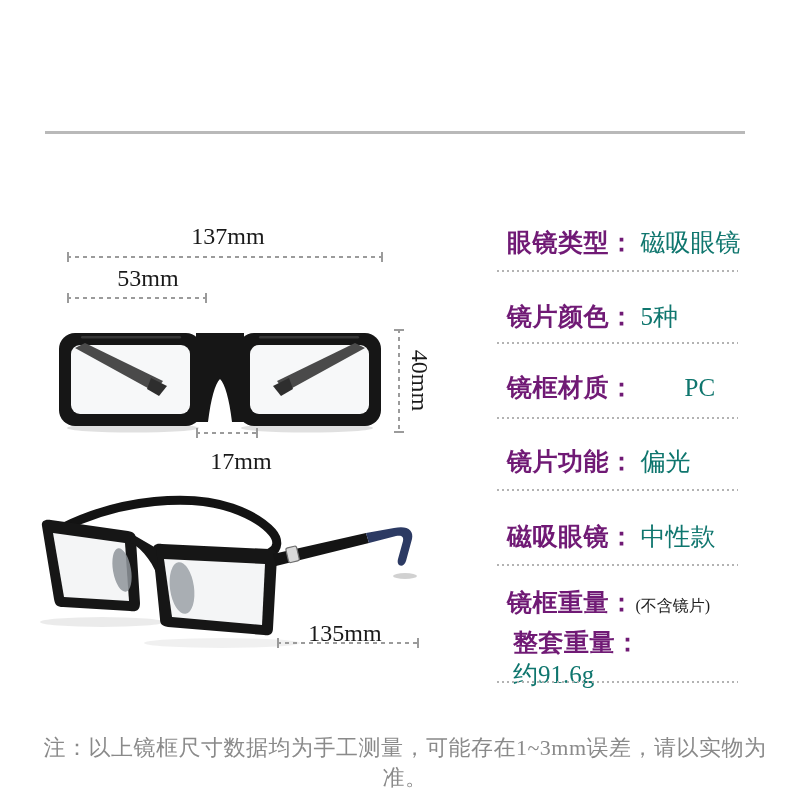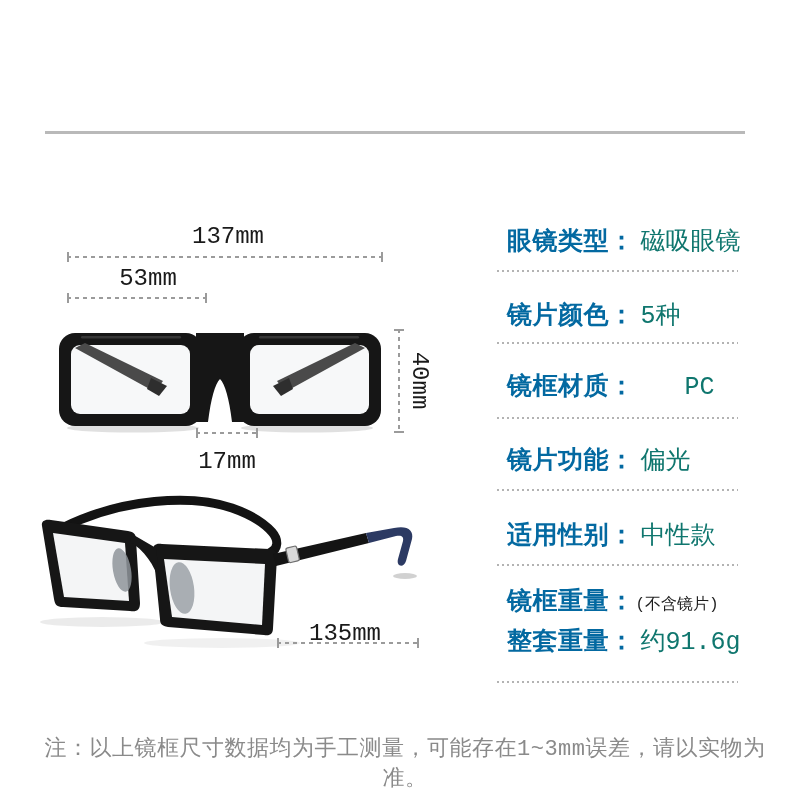--- a/index.html
+++ b/index.html
@@ -1,36 +1,36 @@
 <!DOCTYPE html>
 <html><head>
 <meta charset="utf-8">
 <style>
   html,body{margin:0;padding:0;background:#fff;}
   .canvas{
     position:relative;width:790px;height:790px;background:#ffffff;overflow:hidden;
-    font-family:Liberation Mono, monospace;
+    font-family:Liberation Serif, serif;
     border-radius:30px;
   }
   
   .top-divider{position:absolute;left:45px;top:131px;width:700px;height:3px;background:#b9b9b9;}
   
   .dim-label{position:absolute;font-size:24px;color:#1a1a1a;text-align:center;white-space:nowrap;}
   .dim-label.rot{transform:rotate(90deg);transform-origin:center center;}
   
   .dim-h{position:absolute;height:2px;background:repeating-linear-gradient(to right,#9b9b9b 0 4px,transparent 4px 8px);}
   .dim-h::before,.dim-h::after{content:"";position:absolute;top:-4px;width:2px;height:10px;background:#9b9b9b;}
   .dim-h::before{left:0;}.dim-h::after{right:0;}
   
   .dim-v{position:absolute;width:2px;background:repeating-linear-gradient(to bottom,#9b9b9b 0 4px,transparent 4px 8px);}
   .dim-v::before,.dim-v::after{content:"";position:absolute;left:-4px;width:10px;height:2px;background:#9b9b9b;}
   .dim-v::before{top:0;}.dim-v::after{bottom:0;}
   
   .spec-row{position:absolute;left:507px;display:flex;align-items:baseline;white-space:nowrap;line-height:32px;}
-  .spec-label{font-weight:700;font-size:25px;color:#0369a1;letter-spacing:0.5px;}
+  .spec-label{font-weight:700;font-size:25px;color:#701a75;letter-spacing:0.5px;}
   .spec-value{font-size:25px;color:#0f766e;margin-left:6px;}
   .spec-note{font-size:16px;color:#1d1d1d;margin-left:1px;}
   .spec-sep{position:absolute;left:497px;width:241px;height:2px;
     background:repeating-linear-gradient(to right,#b3b3b3 0 2px,transparent 2px 5px);}
   
   .footnote{position:absolute;left:25px;top:733px;width:760px;text-align:center;
     font-size:22px;color:#8a8a8a;letter-spacing:0.5px;}
   .glasses-svg{position:absolute;}
 </style>
 </head>
@@ -61,21 +61,21 @@
       <path d="M234,54 L218,62 L226,72 L238,65 Z" fill="#2e2e2e"></path>
       <path d="M141,9 L189,9 L189,98 L177,98 C174,74 170,60 165,55 C160,60 156,74 153,98 L141,98 Z" fill="#161616"></path>
       <rect x="26" y="12" width="100" height="2.5" rx="1.2" fill="#555" opacity="0.5"></rect>
       <rect x="204" y="12" width="100" height="2.5" rx="1.2" fill="#555" opacity="0.5"></rect>
     </svg>
 
     <div class="dim-v" style="left:398px;top:329px;height:104px;"></div>
     <div class="dim-label rot" style="left:379px;top:367px;width:80px;">40mm</div>
 
     <div class="dim-h" style="left:196px;top:432px;width:62px;"></div>
-    <div class="dim-label" style="left:162px;top:448px;width:130px;">17mm</div>
+    <div class="dim-label" style="left:176px;top:448px;width:130px;">17mm</div>
 
     <svg class="glasses-svg" style="left:22px;top:488px;" width="400" height="180" viewBox="0 0 400 180">
       <ellipse cx="80" cy="134" rx="62" ry="5" fill="#000" opacity="0.08"></ellipse>
       <ellipse cx="200" cy="155" rx="78" ry="5" fill="#000" opacity="0.06"></ellipse>
       <ellipse cx="383" cy="88" rx="12" ry="3" fill="#000" opacity="0.18"></ellipse>
 
       <path d="M40,40 C100,10 170,6 210,20 C230,27 243,36 250,44 C257,52 256,61 249,64" stroke="#131313" stroke-width="9" fill="none" stroke-linecap="round"></path>
 
       <path d="M20,38 C19,33 23,31 29,32 L106,43 C112,44 114,46 114,52 L118,115 C118,122 115,124 108,123 L41,119 C35,119 33,117 32,111 Z" fill="#161616"></path>
       <path d="M31,45 L103,55 L107,113 L42,109 Z" fill="#f4f5f6"></path>
@@ -118,30 +118,30 @@
     </div>
     <div class="spec-sep" style="top:417px;"></div>
 
     <div class="spec-row" style="top:446px;">
       <span class="spec-label">镜片功能：</span>
       <span class="spec-value">偏光</span>
     </div>
     <div class="spec-sep" style="top:489px;"></div>
 
     <div class="spec-row" style="top:521px;">
-      <span class="spec-label">适用性别：</span>
+      <span class="spec-label">磁吸眼镜：</span>
       <span class="spec-value">中性款</span>
     </div>
     <div class="spec-sep" style="top:564px;"></div>
 
     <div class="spec-row" style="top:587px;">
       <span class="spec-label">镜框重量：</span>
       <span class="spec-note">(不含镜片)</span>
     </div>
-    <div class="spec-row" style="top:627px;">
+    <div class="spec-row" style="top:627px;flex-direction:column;">
       <span class="spec-label">整套重量：</span>
       <span class="spec-value">约91.6g</span>
     </div>
     <div class="spec-sep" style="top:681px;"></div>
   </div>
 
   <div class="footnote">注：以上镜框尺寸数据均为手工测量，可能存在1~3mm误差，请以实物为准。</div>
 
 </div>
 

